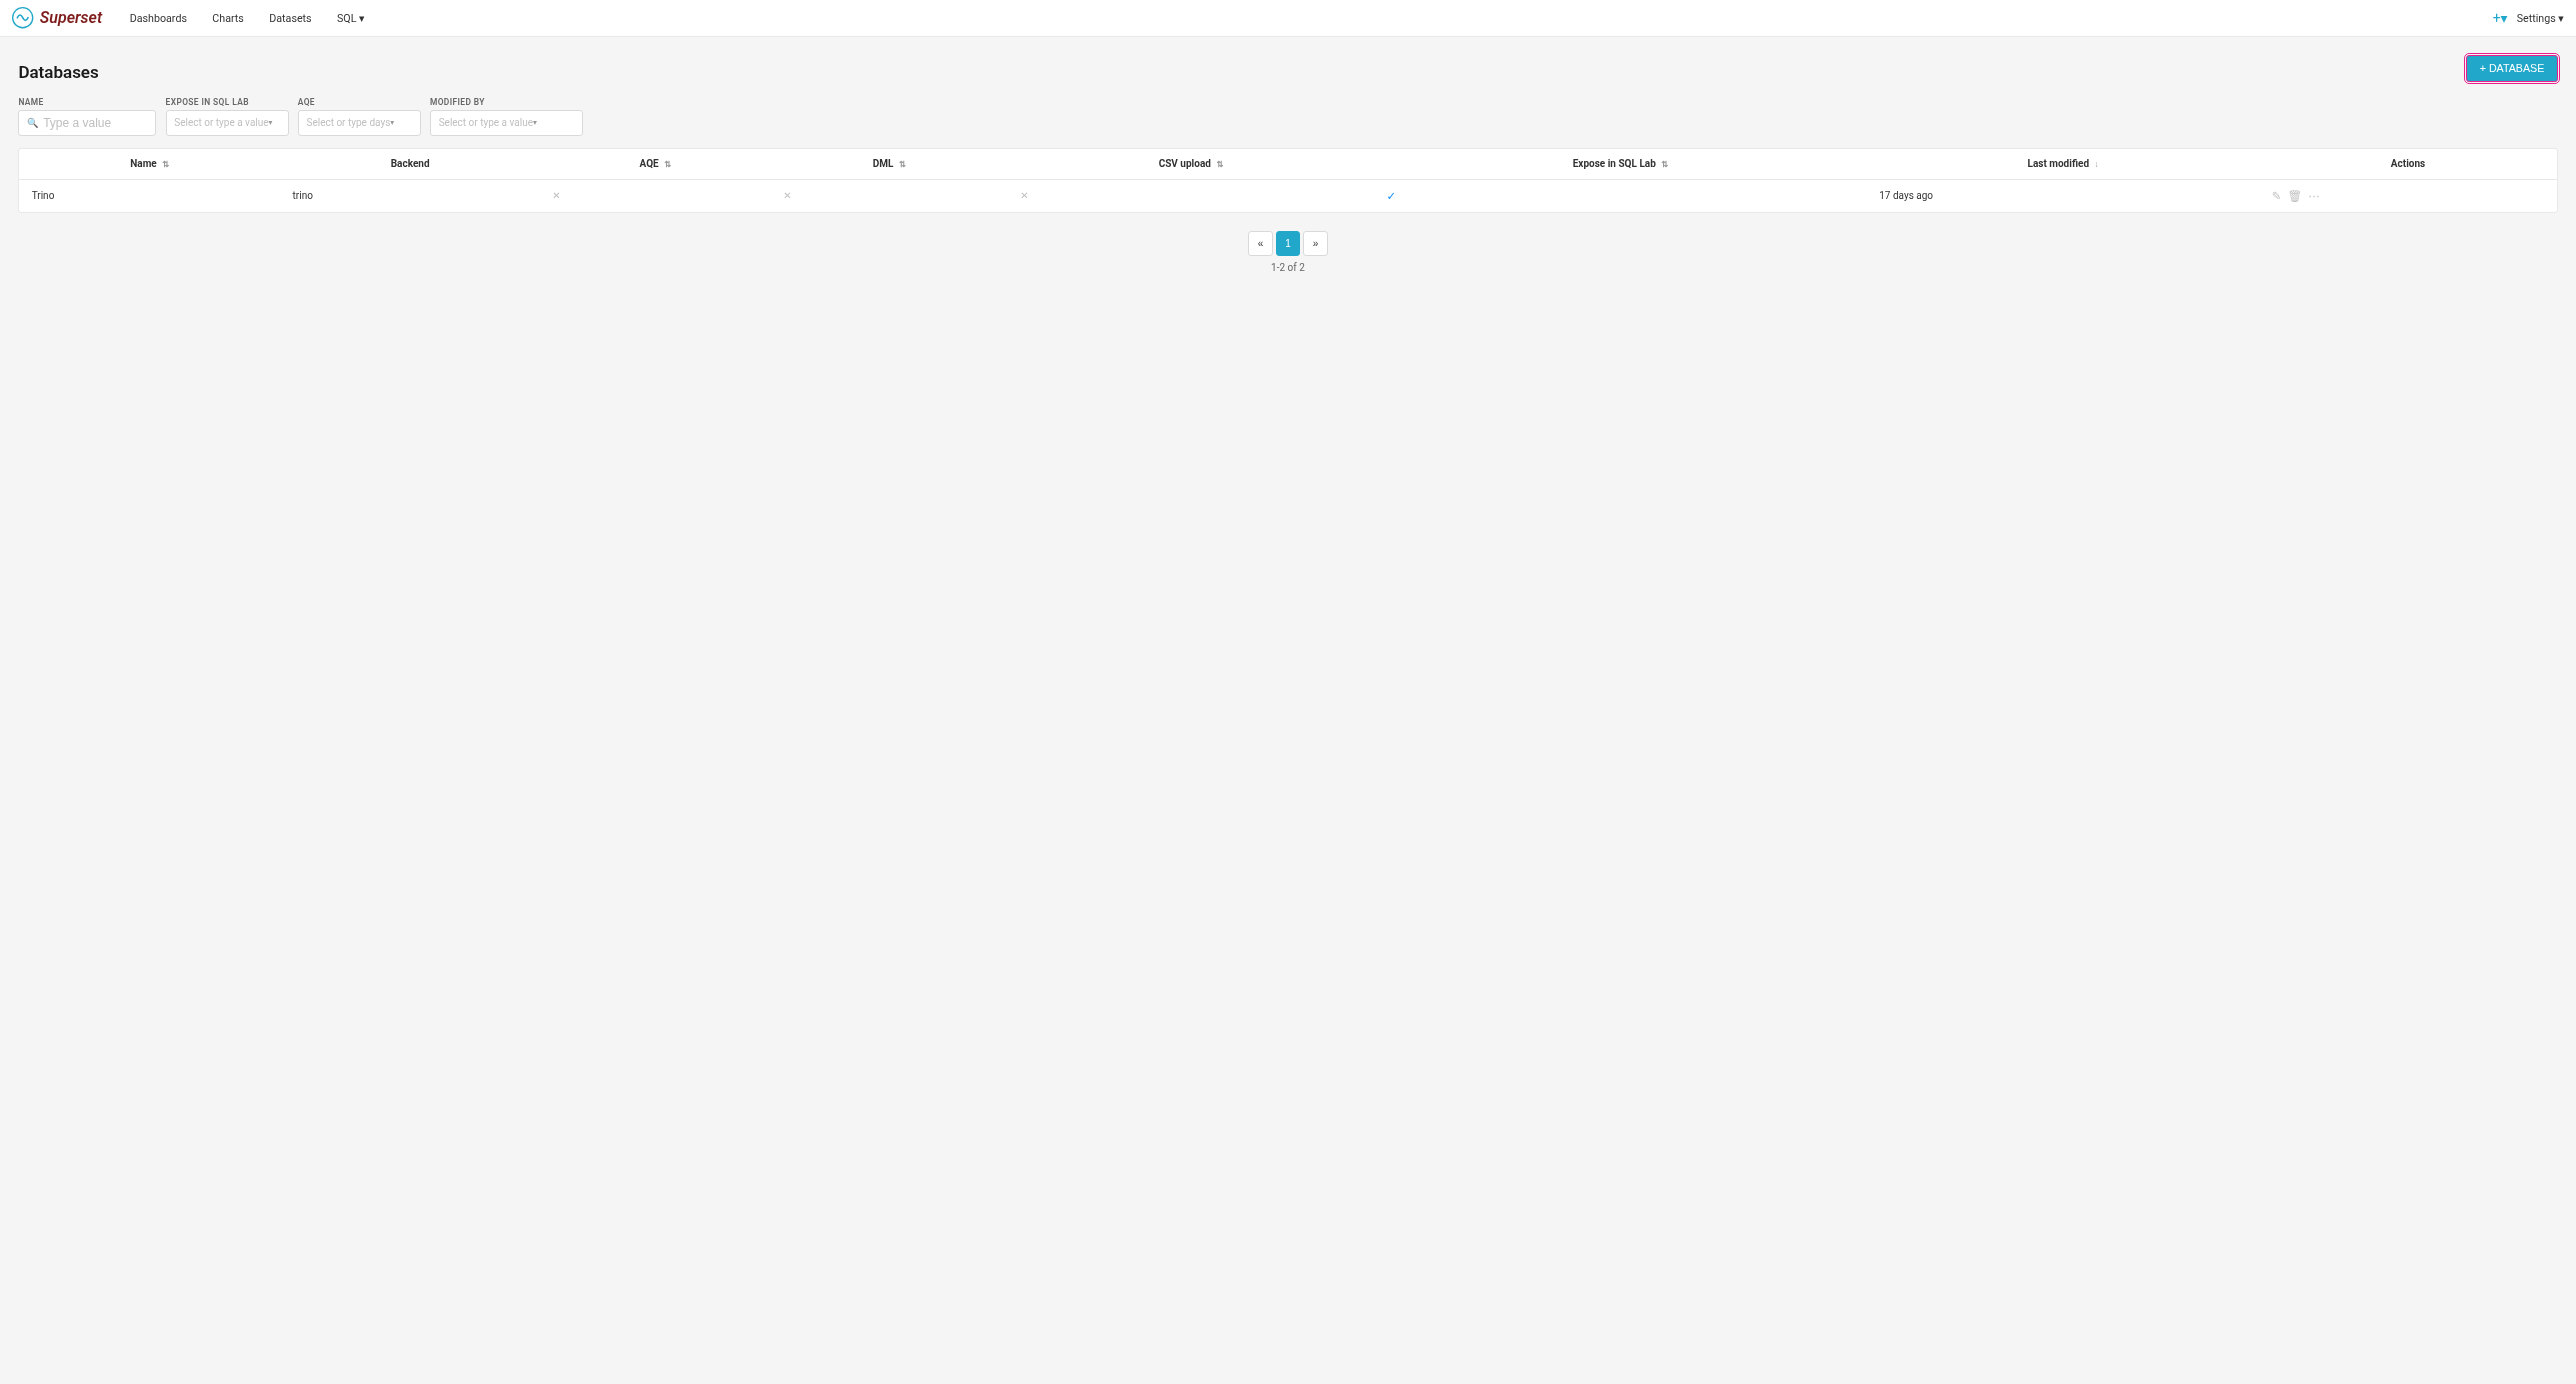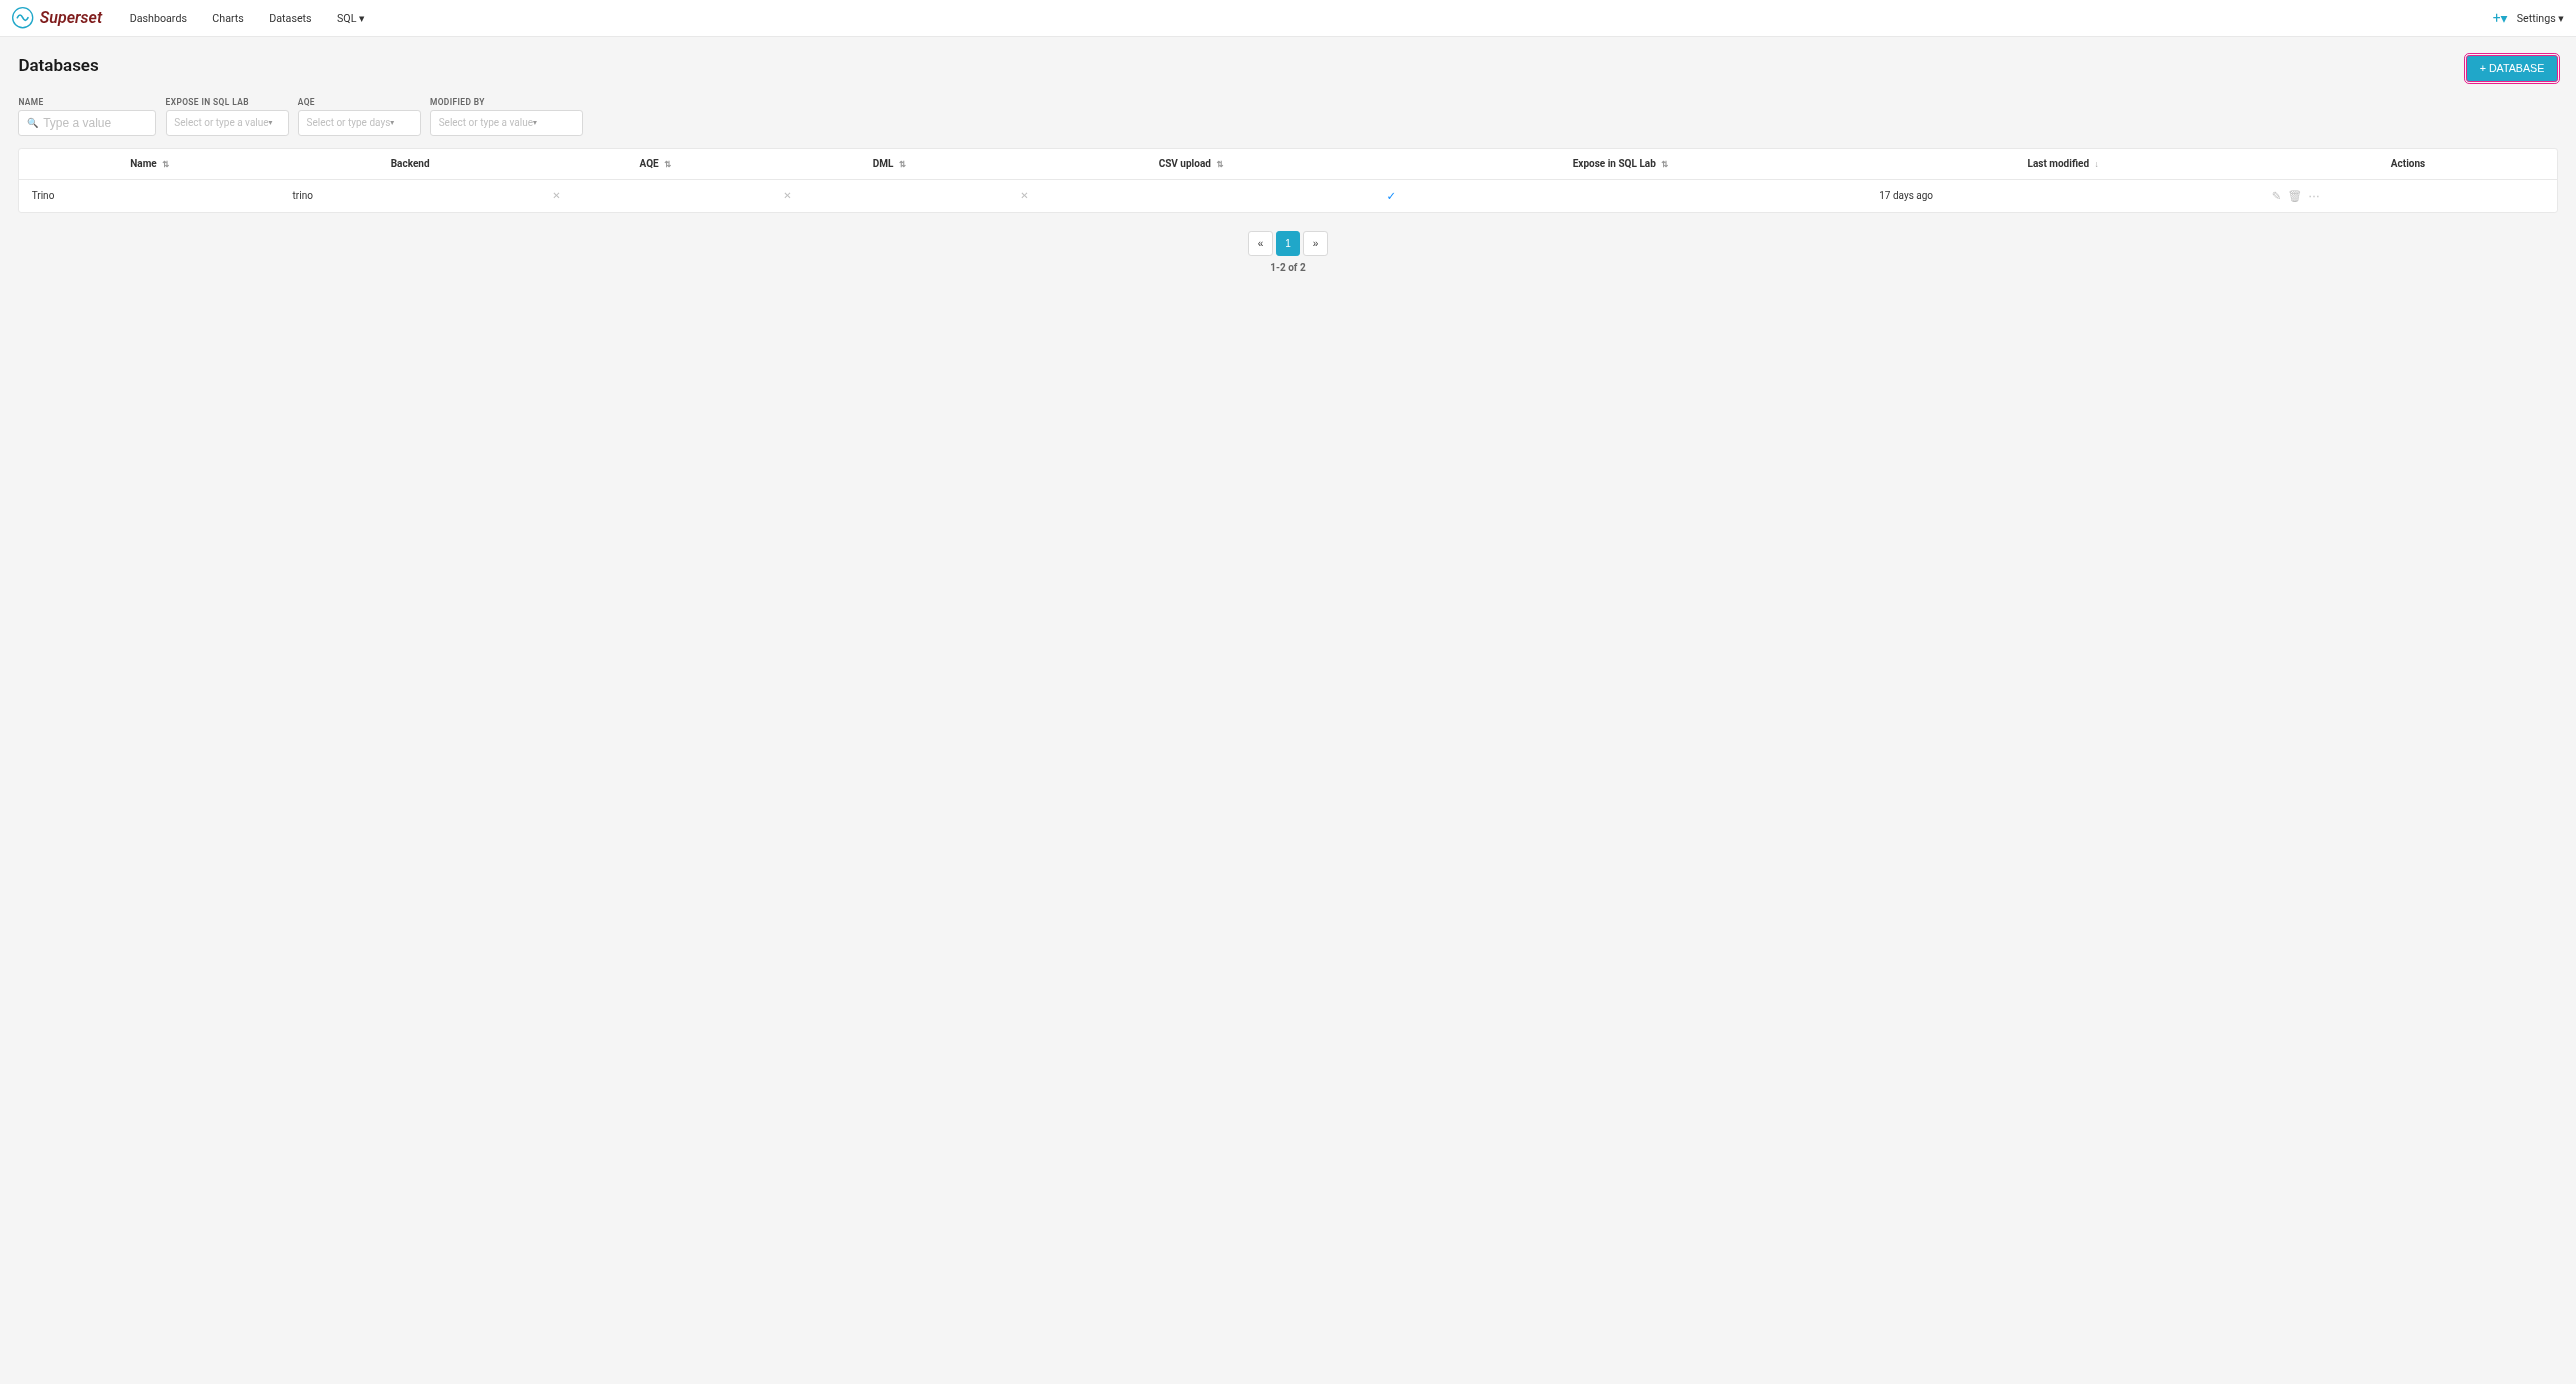--- a/index.html
+++ b/index.html
@@ -19,21 +19,21 @@
       border-radius: 3.1px; cursor: pointer; font-size: 10.7px;
     }
     .navbar-right { display: flex; align-items: center; gap: 9.2px; }
     .navbar-plus { color: #20a7c9; font-size: 13.8px; cursor: pointer; }
     .navbar-settings { color: #333; cursor: pointer; font-size: 10.7px; }
 
     
     .page { padding: 18.4px 18.4px; background: #f5f5f5; min-height: calc(100vh - 37px); }
 
     
-    .page-header { display: flex; align-items: flex-start; justify-content: space-between; margin-bottom: 15.3px; }
+    .page-header { display: flex; align-items: flex-end; justify-content: space-between; margin-bottom: 15.3px; }
     .page-title { font-size: 17px; font-weight: 600; color: #1a1a1a; }
     .add-database-btn {
       background: #20a7c9; color: #fff; border: 1.5px solid #e91e8c;
       padding: 6.1px 12.3px; border-radius: 3.1px; cursor: pointer;
       font-size: 10.7px; font-weight: 500; display: flex; align-items: center; gap: 4.6px;
       outline: 1.5px solid #e91e8c; outline-offset: 1.5px;
     }
 
     
     .filters-row { display: flex; align-items: flex-end; gap: 9.2px; margin-bottom: 12.3px; }
@@ -76,21 +76,21 @@
 
     
     .pagination { display: flex; flex-direction: column; align-items: center; padding: 18.4px 0 12.3px; gap: 6.1px; }
     .pagination-controls { display: flex; align-items: center; gap: 3.1px; }
     .pagination-btn {
       width: 24.5px; height: 24.5px; border: 0.8px solid #d9d9d9; background: #fff;
       border-radius: 3.1px; cursor: pointer; font-size: 10px; color: #333;
       display: flex; align-items: center; justify-content: center;
     }
     .pagination-btn.active { background: #20a7c9; color: #fff; border-color: #20a7c9; }
-    .pagination-info { font-size: 10px; color: #666; font-weight: bold; }
+    .pagination-info { font-size: 10px; color: #666; }
 
     
     .actions-cell { display: flex; gap: 6.1px; align-items: center; }
     .action-icon { color: #bfbfbf; cursor: pointer; font-size: 11.5px; }
   </style>
 </head>
 <body>
 
 <nav class="navbar">
   <div class="navbar-logo">

